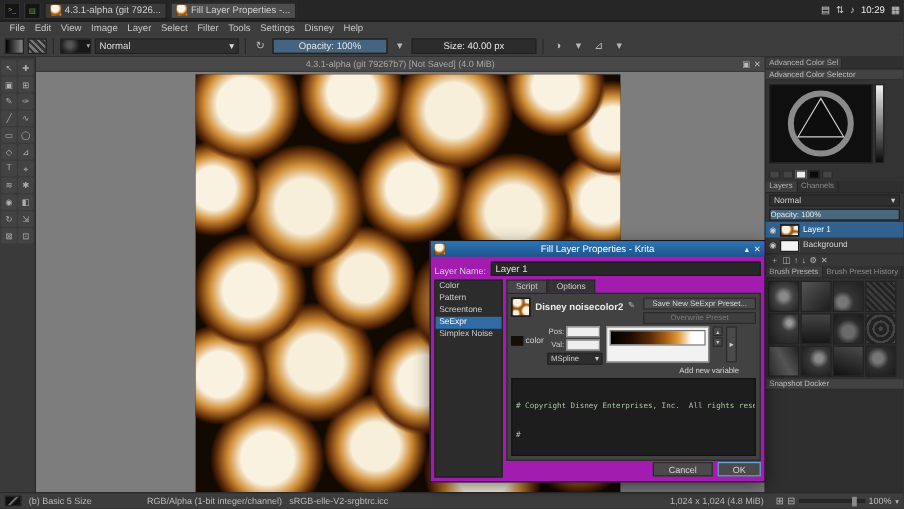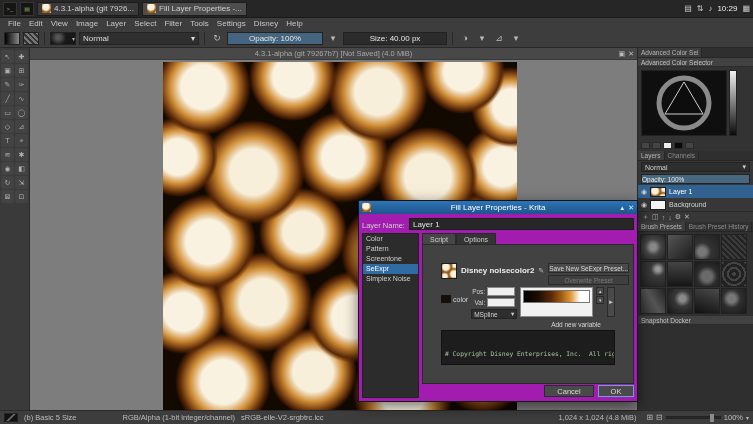--- a/index.html
+++ b/index.html
@@ -160,21 +160,21 @@
                       font-size:8px; padding:0 3px; font-family:"Liberation Sans",sans-serif; }
   #dlg-content { flex:1; display:flex; gap:3px; min-height:0; }
   #gen-list { width:57px; background:#2c2c2c; border:1px solid #222; flex:none; }
   .gen-item { height:10px; line-height:10px; font-size:7px; color:#cfcfcf; padding-left:3px; white-space:nowrap; overflow:hidden; }
   .gen-item.selected { background:#2f6ca3; color:#fff; }
   #dlg-right { flex:1; display:flex; flex-direction:column; min-width:0; }
   #dlg-tabs { height:11px; display:flex; flex:none; }
   .dlg-tab { font-size:7px; line-height:11px; padding:0 7px; color:#cfcfcf; background:#343434;
              border:1px solid #2a2a2a; border-bottom:none; }
   .dlg-tab.active { background:#464646; }
-  #tab-panel { flex:1; border:1px solid #2a2a2a; background:#424242; padding:18px;
+  #tab-panel { flex:1; border:1px solid #2a2a2a; background:#424242; padding:3px;
                display:flex; flex-direction:column; gap:2px; min-height:0; }
   #preset-row { display:flex; align-items:flex-start; gap:4px; flex:none; }
   #preset-thumb { width:16px; height:16px; border:1px solid #1d1d1d; flex:none; }
   #preset-name { font-size:8px; font-weight:bold; color:#ececec; line-height:16px; white-space:nowrap; }
   #preset-edit { font-size:7px; color:#bbb; line-height:16px; }
   #preset-btns { margin-left:auto; display:flex; flex-direction:column; gap:2px; width:94px; }
   .dlg-btn { height:10px; background:#4a4a4a; border:1px solid #2a2a2a; color:#d8d8d8; font-size:6.5px;
              display:flex; align-items:center; justify-content:center; white-space:nowrap; overflow:hidden; }
   .dlg-btn.disabled { color:#7a7a7a; background:#3f3f3f; }
   #controls-row { display:flex; gap:3px; flex:none; align-items:flex-start; }

